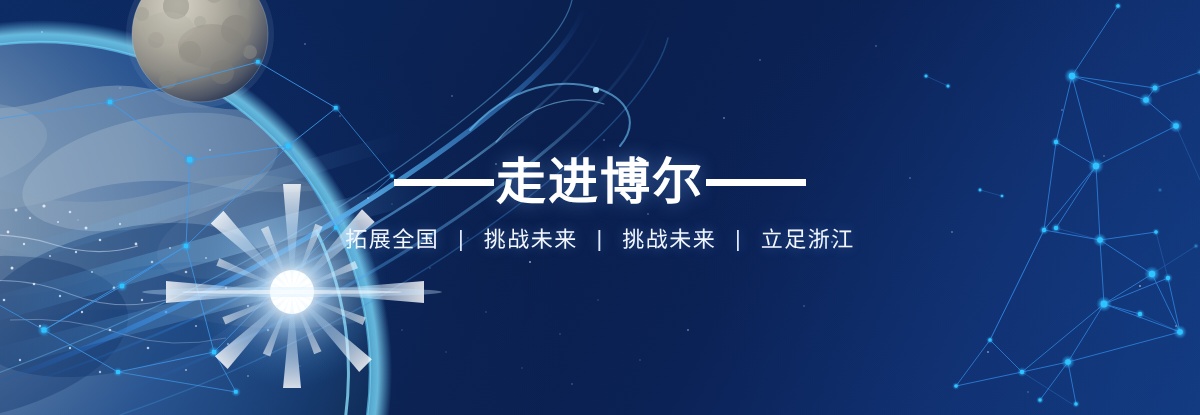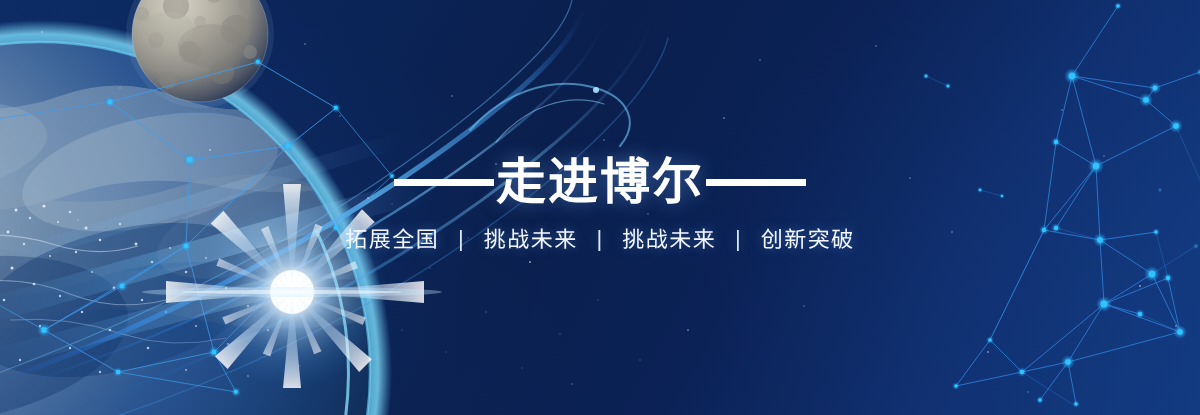--- a/index.html
+++ b/index.html
@@ -533,17 +533,17 @@
       <h1 class="main-title">走进博尔</h1>
       <span class="rule right"></span>
     </div>
     <div class="sub-title">
       <span>拓展全国</span>
       <span class="sub-sep">|</span>
       <span>挑战未来</span>
       <span class="sub-sep">|</span>
       <span>挑战未来</span>
       <span class="sub-sep">|</span>
-      <span>创新突破</span>
+      <span>立足浙江</span>
     </div>
   </div>
 
 </div>
 
 </body></html>

